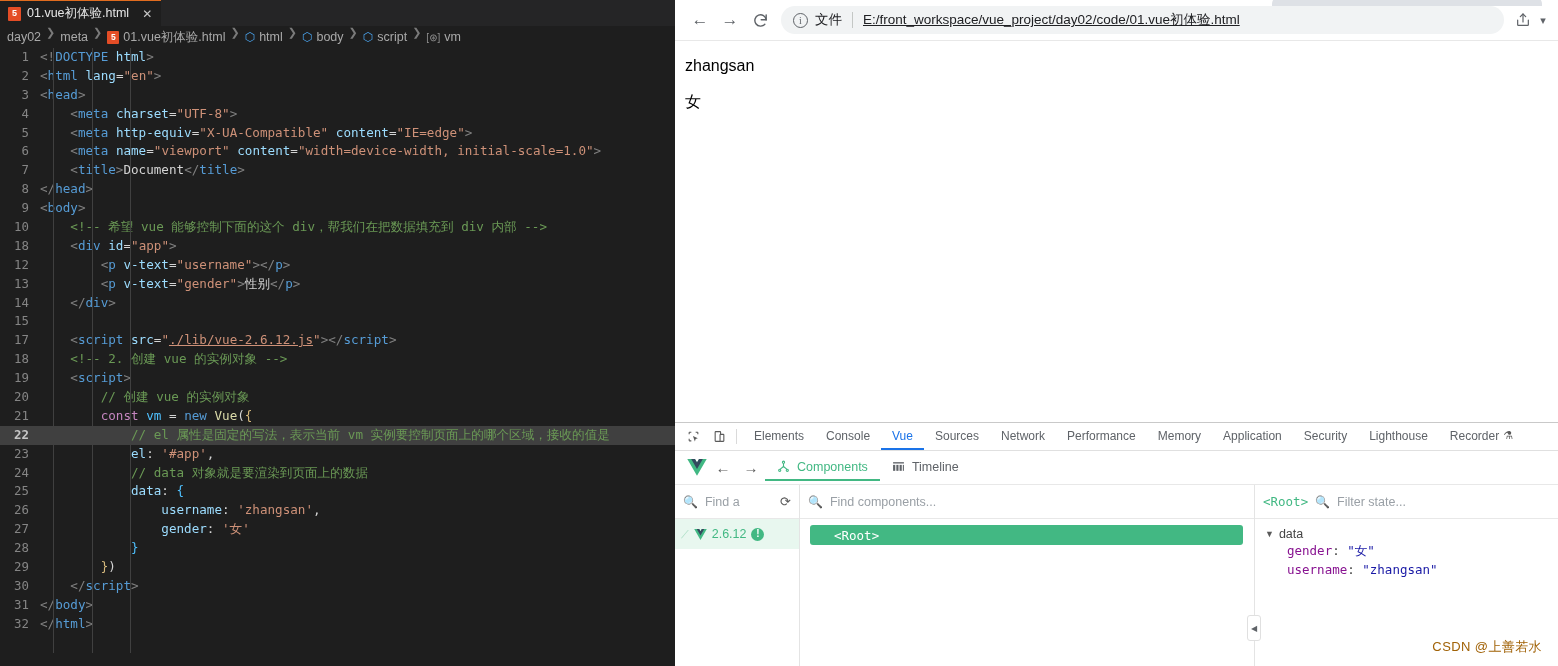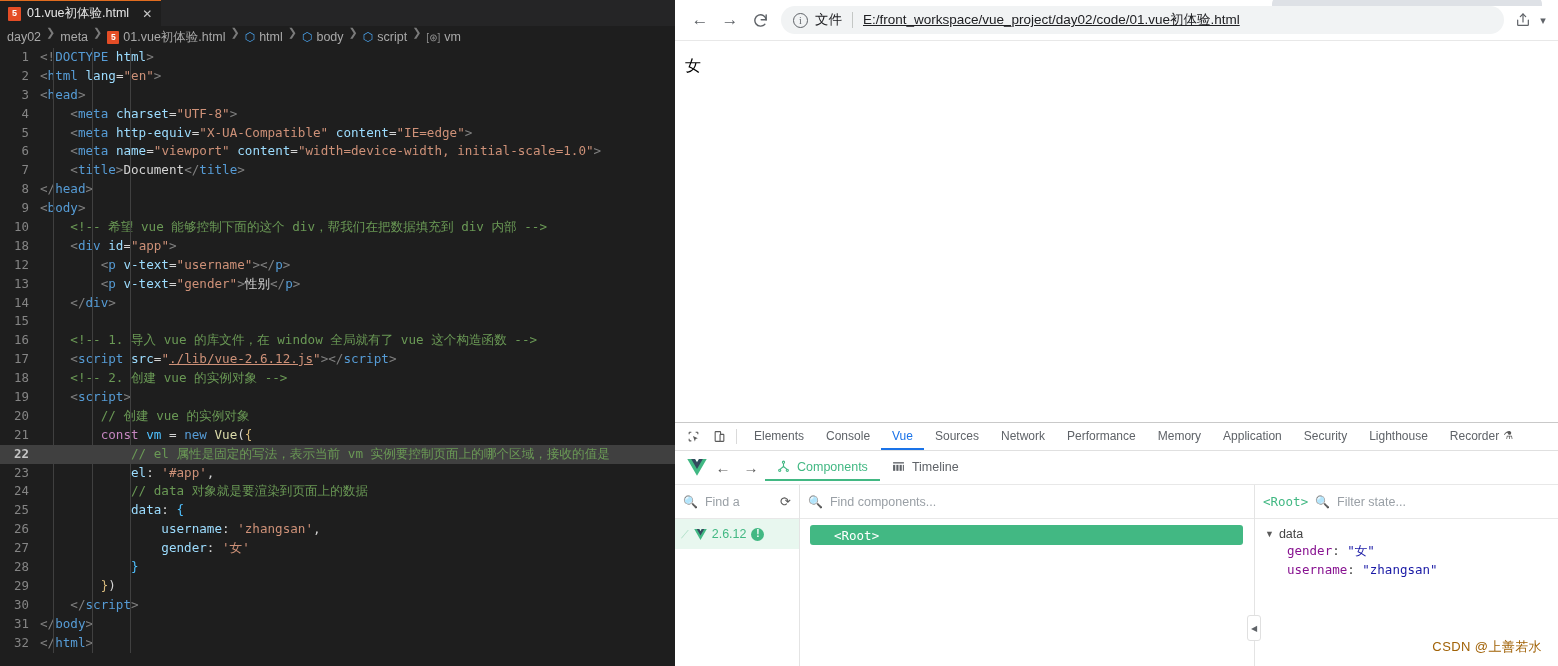--- a/index.html
+++ b/index.html
@@ -299,21 +299,20 @@
         <div class="cline"><div class="gutter">6</div><div class="code">    <span class="t-brk">&lt;</span><span class="t-tag">meta</span> <span class="t-attr">name</span><span class="t-punc">=</span><span class="t-str">"viewport"</span> <span class="t-attr">content</span><span class="t-punc">=</span><span class="t-str">"width=device-width, initial-scale=1.0"</span><span class="t-brk">&gt;</span></div></div>
         <div class="cline"><div class="gutter">7</div><div class="code">    <span class="t-brk">&lt;</span><span class="t-tag">title</span><span class="t-brk">&gt;</span><span class="t-txt">Document</span><span class="t-brk">&lt;/</span><span class="t-tag">title</span><span class="t-brk">&gt;</span></div></div>
         <div class="cline"><div class="gutter">8</div><div class="code"><span class="t-brk">&lt;/</span><span class="t-tag">head</span><span class="t-brk">&gt;</span></div></div>
         <div class="cline"><div class="gutter">9</div><div class="code"><span class="t-brk">&lt;</span><span class="t-tag">body</span><span class="t-brk">&gt;</span></div></div>
         <div class="cline"><div class="gutter">10</div><div class="code">    <span class="t-cmt">&lt;!-- 希望 vue 能够控制下面的这个 div，帮我们在把数据填充到 div 内部 --&gt;</span></div></div>
         <div class="cline"><div class="gutter">18</div><div class="code">    <span class="t-brk">&lt;</span><span class="t-tag">div</span> <span class="t-attr">id</span><span class="t-punc">=</span><span class="t-str">"app"</span><span class="t-brk">&gt;</span></div></div>
         <div class="cline"><div class="gutter">12</div><div class="code">        <span class="t-brk">&lt;</span><span class="t-tag">p</span> <span class="t-attr">v-text</span><span class="t-punc">=</span><span class="t-str">"username"</span><span class="t-brk">&gt;&lt;/</span><span class="t-tag">p</span><span class="t-brk">&gt;</span></div></div>
         <div class="cline"><div class="gutter">13</div><div class="code">        <span class="t-brk">&lt;</span><span class="t-tag">p</span> <span class="t-attr">v-text</span><span class="t-punc">=</span><span class="t-str">"gender"</span><span class="t-brk">&gt;</span><span class="t-txt">性别</span><span class="t-brk">&lt;/</span><span class="t-tag">p</span><span class="t-brk">&gt;</span></div></div>
         <div class="cline"><div class="gutter">14</div><div class="code">    <span class="t-brk">&lt;/</span><span class="t-tag">div</span><span class="t-brk">&gt;</span></div></div>
         <div class="cline"><div class="gutter">15</div><div class="code">&nbsp;</div></div>
-        <div class="cline"><div class="gutter">16</div><div class="code">    <span class="t-cmt">&lt;!-- 1. 导入 vue 的库文件，在 window 全局就有了 vue 这个构造函数 --&gt;</span></div></div>
         <div class="cline"><div class="gutter">17</div><div class="code">    <span class="t-brk">&lt;</span><span class="t-tag">script</span> <span class="t-attr">src</span><span class="t-punc">=</span><span class="t-str">"</span><span class="t-link">./lib/vue-2.6.12.js</span><span class="t-str">"</span><span class="t-brk">&gt;&lt;/</span><span class="t-tag">script</span><span class="t-brk">&gt;</span></div></div>
         <div class="cline"><div class="gutter">18</div><div class="code">    <span class="t-cmt">&lt;!-- 2. 创建 vue 的实例对象 --&gt;</span></div></div>
         <div class="cline"><div class="gutter">19</div><div class="code">    <span class="t-brk">&lt;</span><span class="t-tag">script</span><span class="t-brk">&gt;</span></div></div>
         <div class="cline"><div class="gutter">20</div><div class="code">        <span class="t-cmt">// 创建 vue 的实例对象</span></div></div>
         <div class="cline"><div class="gutter">21</div><div class="code">        <span class="t-kw2">const</span> <span class="t-var">vm</span> <span class="t-punc">=</span> <span class="t-kw">new</span> <span class="t-fn">Vue</span><span class="t-punc">(</span><span class="t-yellow">{</span></div></div>
         <div class="cline current"><div class="gutter">22</div><div class="code">            <span class="t-cmt">// el 属性是固定的写法，表示当前 vm 实例要控制页面上的哪个区域，接收的值是</span></div></div>
         <div class="cline"><div class="gutter">23</div><div class="code">            <span class="t-prop">el</span><span class="t-punc">:</span> <span class="t-str">'#app'</span><span class="t-punc">,</span></div></div>
         <div class="cline"><div class="gutter">24</div><div class="code">            <span class="t-cmt">// data 对象就是要渲染到页面上的数据</span></div></div>
         <div class="cline"><div class="gutter">25</div><div class="code">            <span class="t-prop">data</span><span class="t-punc">:</span> <span class="t-var">{</span></div></div>
         <div class="cline"><div class="gutter">26</div><div class="code">                <span class="t-prop">username</span><span class="t-punc">:</span> <span class="t-str">'zhangsan'</span><span class="t-punc">,</span></div></div>
@@ -351,20 +350,21 @@
         <svg width="16" height="16" viewBox="0 0 24 24" fill="none" stroke="#5f6368" stroke-width="1.8" stroke-linecap="round" stroke-linejoin="round">
           <path d="M4 12v7a1 1 0 0 0 1 1h14a1 1 0 0 0 1-1v-7"></path>
           <polyline points="8 7 12 3 16 7"></polyline>
           <line x1="12" y1="3" x2="12" y2="15"></line>
         </svg>
       </div>
       <div class="menu-ic">▾</div>
     </div>
 
     <div class="viewport">
+      <p>zhangsan</p>
       <p>女</p>
     </div>
 
     <div class="devtools">
 
       <div class="dt-tabbar">
         <div class="dt-icbtn">
           <svg width="13" height="13" viewBox="0 0 24 24" fill="none" stroke="#5a5a5a" stroke-width="2">
             <path d="M4 4h4M4 4v4M20 4h-4M20 4v4M4 20h4M4 20v-4"></path>
             <path d="M11 11l9 4-4 1.5L14.5 21z" fill="#5a5a5a" stroke="none"></path>

